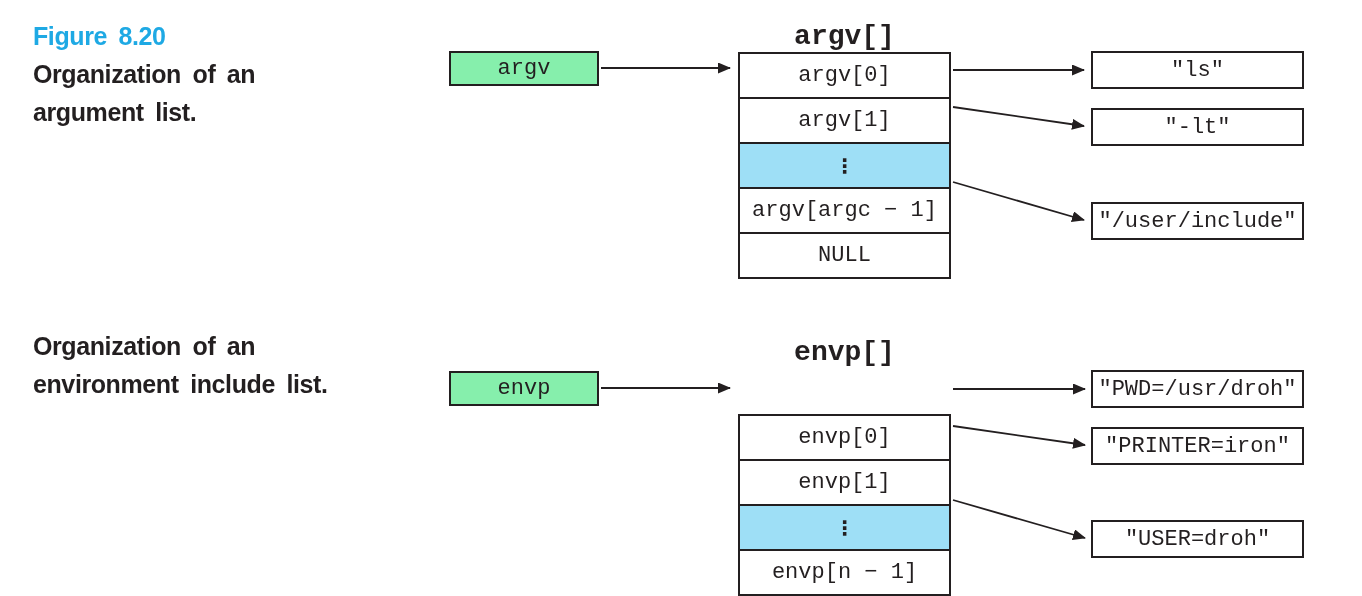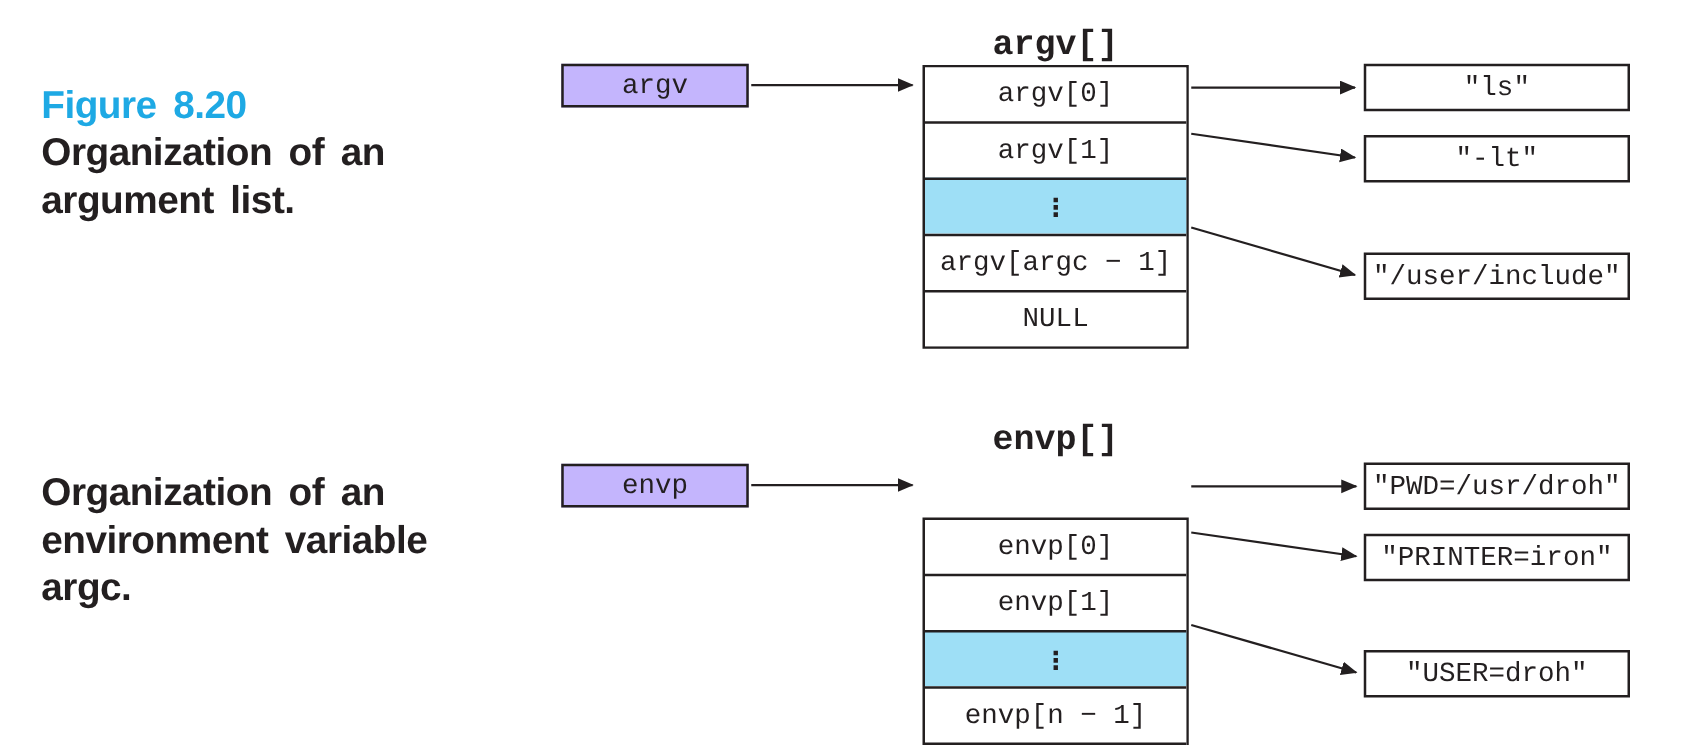--- a/index.html
+++ b/index.html
@@ -15,38 +15,37 @@
     overflow:hidden;
     font-family:"Liberation Sans", sans-serif;
     color:var(--ink);
   }
   
   .caption{
     position:absolute;
     left:33px;
     width:360px;
     font-weight:bold;
-    font-size:31px;
+    font-size:25px;
     line-height:38px;
     letter-spacing:-0.4px;
     word-spacing:5px;
     color:var(--ink);
-    margin-top:48px;
   }
   .caption .fig-label{color:var(--accent);}
   
   .mono{font-family:"Liberation Mono","DejaVu Sans Mono",monospace;font-size:22px;}
   
   .ptr-box{
     position:absolute;
     left:449px;width:150px;height:35px;
     border:2px solid var(--ink);
     box-sizing:border-box;
     display:flex;align-items:center;justify-content:center;
-    background:#c4b5fd;
+    background:#86efac;
   }
   .arr-title{
     position:absolute;
     left:738px;width:213px;
     text-align:center;
     font-weight:bold;
     font-size:28px;
     font-family:"Liberation Mono","DejaVu Sans Mono",monospace;
   }
   .array{
@@ -118,21 +117,21 @@
   </div>
   <div class="str-box mono" style="top:108px;">
     <span>"-lt"</span>
   </div>
   <div class="str-box mono" style="top:202px;">
     <span>"/user/include"</span>
   </div>
 
   <div class="caption" style="top:327px;">
     <div>Organization of an</div>
-    <div>environment variable argc.</div>
+    <div>environment include list.</div>
   </div>
 
   <div class="ptr-box mono" style="top:371px;">
     <span>envp</span>
   </div>
 
   <div class="arr-title" style="top:337px;text-align:center;">envp[]</div>
 
   <div class="array" style="top:370px;margin-top:44px;">
     <div class="row mono">

